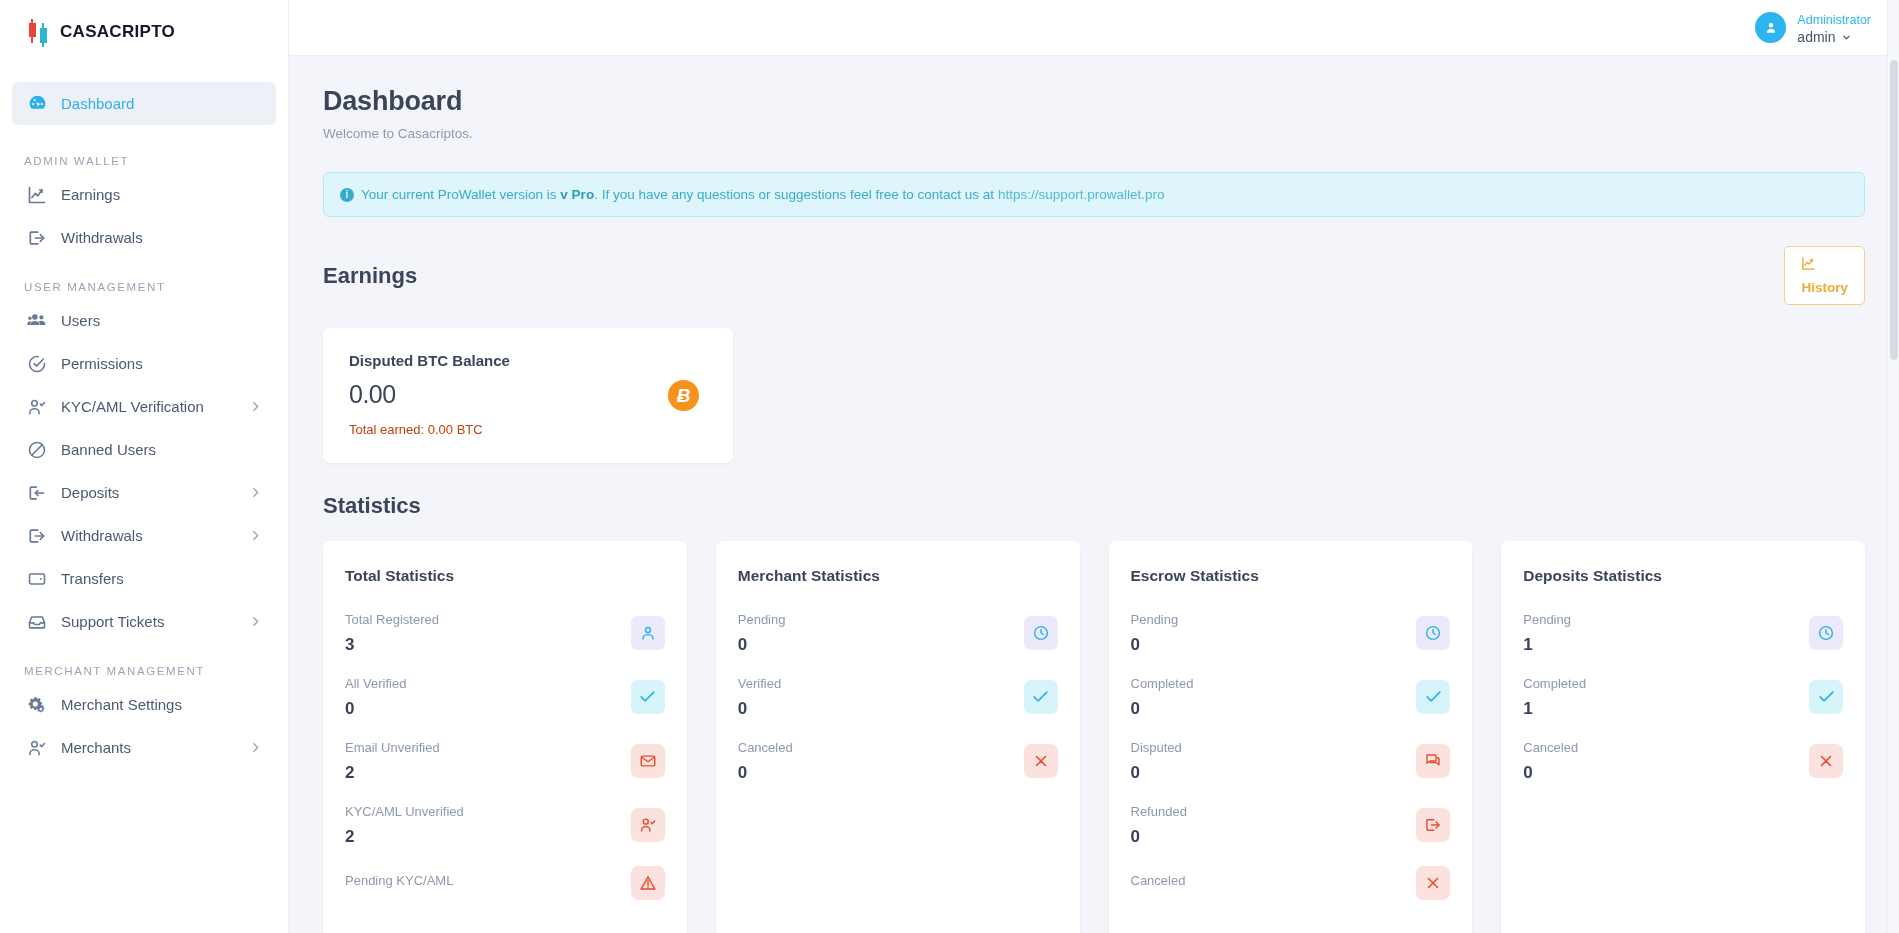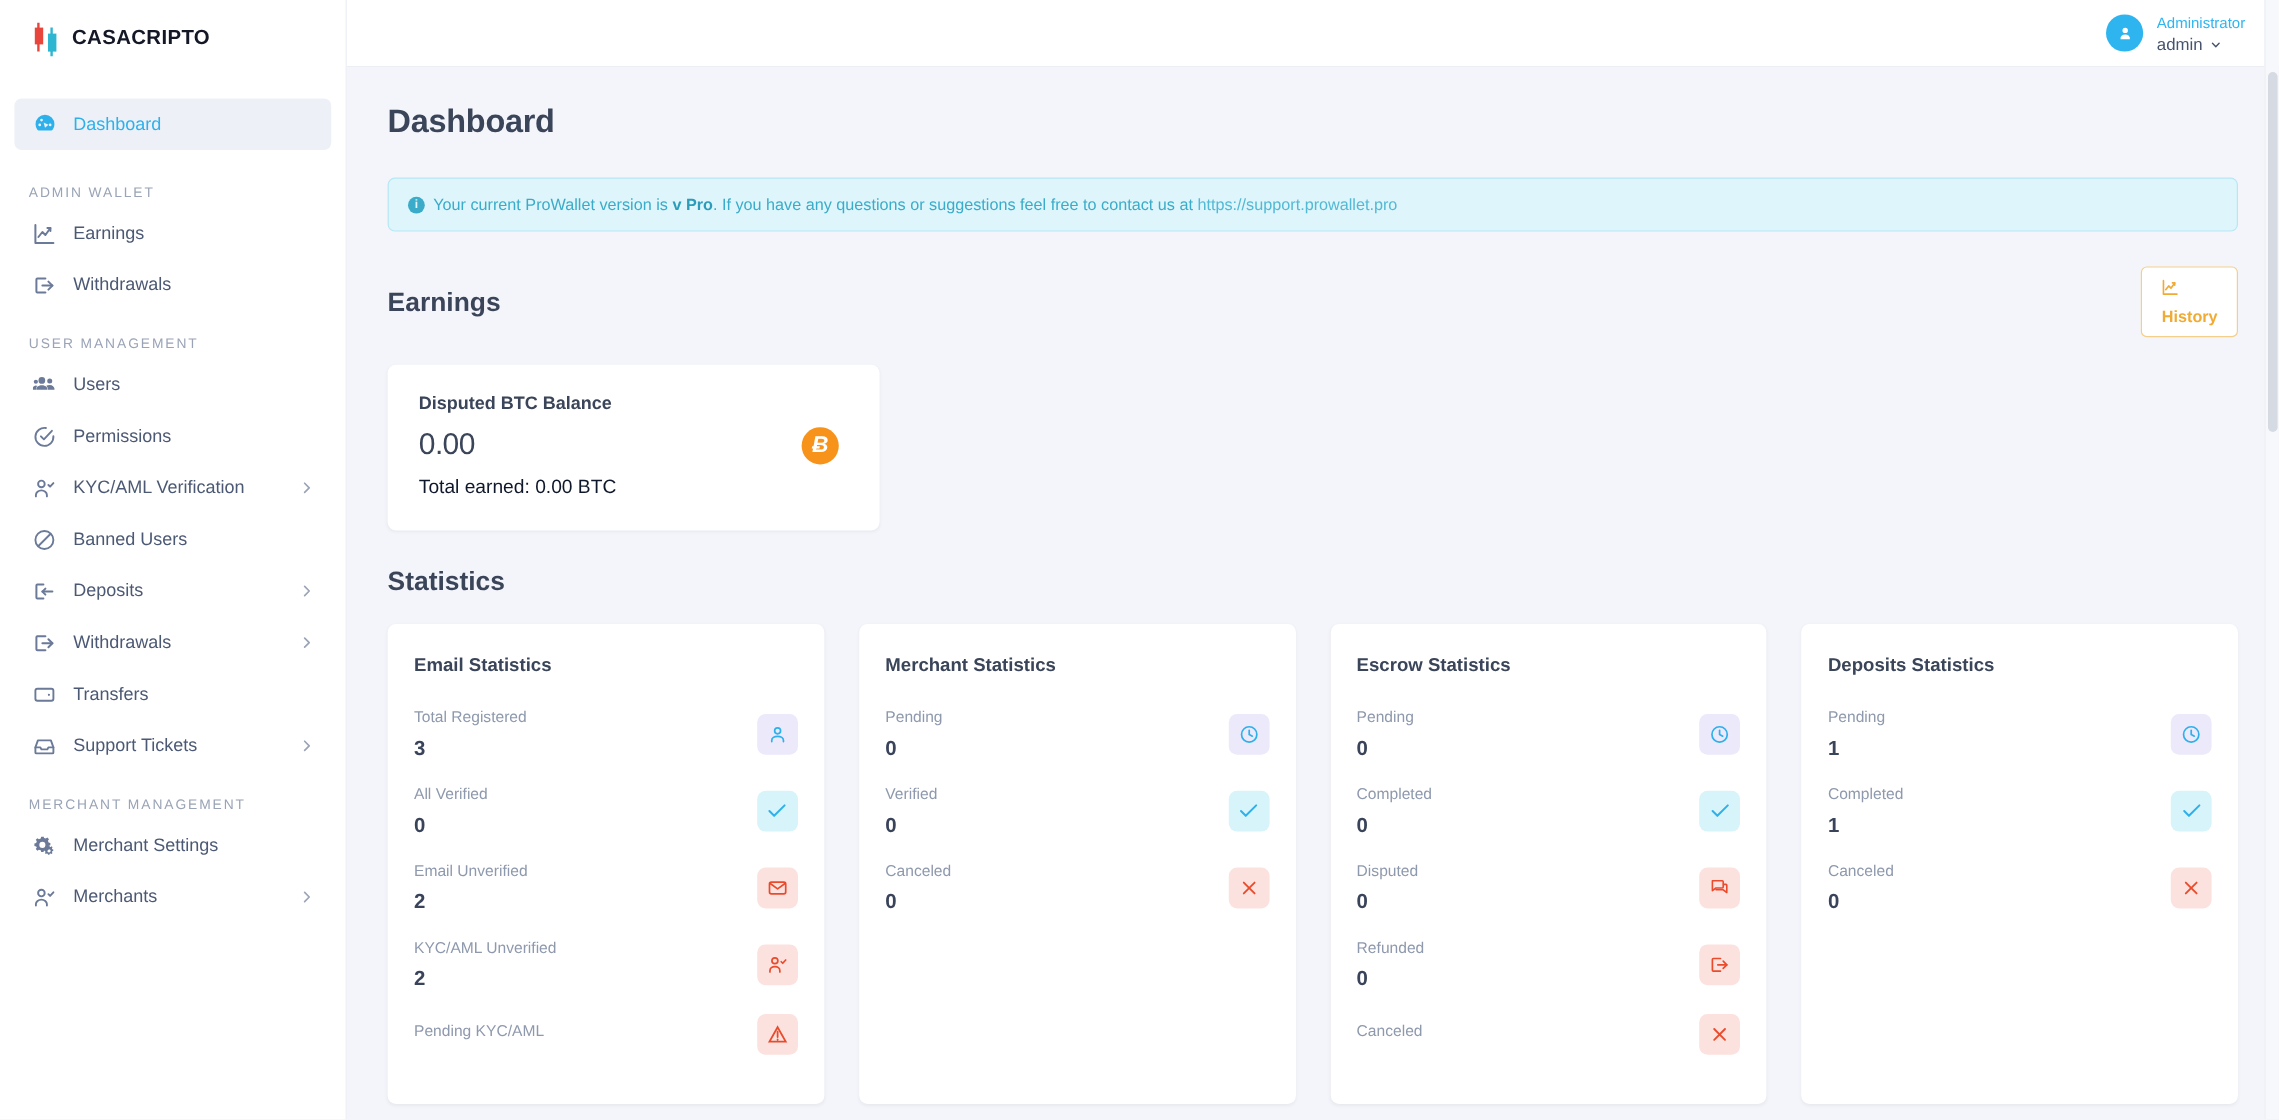--- a/index.html
+++ b/index.html
@@ -107,21 +107,21 @@
   .balance-card {
     margin-top: 23px;
     width: 410px; background: #fff; border-radius: 7px;
     padding: 24px 26px 26px 26px;
     box-shadow: 0 1px 3px rgba(35,45,70,.06);
     display: flex; align-items: flex-start; justify-content: space-between;
   }
   .balance-left { }
   .balance-label { font-size: 15px; font-weight: bold; color: #3b4559; }
   .balance-value { font-size: 25px; color: #3b4559; margin-top: 11px; letter-spacing: -.5px; }
-  .balance-note { font-size: 16px; color: #0f172a; margin-top: 13px; }
+  .balance-note { font-size: 13px; color: #c2410c; margin-top: 13px; }
   .btc-badge {
     width: 31px; height: 31px; border-radius: 50%;
     background: #f7931a; color: #fff;
     display: flex; align-items: center; justify-content: center;
     font-size: 19px; font-weight: bold; font-style: italic;
     margin-top: 28px; margin-right: 8px;
   }
 
   .stats-title { font-size: 22px; font-weight: bold; color: #3b4559; margin-top: 30px; }
 
@@ -380,20 +380,21 @@
                 </svg>
             </span>
           </span>
         </span>
       </div>
     </header>
 
     <div class="content">
 
       <h1 class="page-title">Dashboard</h1>
+      <div class="page-sub">Welcome to Casacriptos.</div>
 
       <div class="alert">
         <span class="info-icon">i</span>
         <span>
           <span>Your current ProWallet version is</span>
           <b>v Pro</b><span>. If you have any questions or suggestions feel free to contact us at</span>
           <a href="#">https://support.prowallet.pro</a>
         </span>
       </div>
 
@@ -420,21 +421,21 @@
         <div class="btc-badge">
           <span>Ƀ</span>
         </div>
       </div>
 
       <h2 class="stats-title">Statistics</h2>
 
       <div class="stats-grid">
 
         <div class="stat-card">
-          <div class="stat-card-title">Email Statistics</div>
+          <div class="stat-card-title">Total Statistics</div>
           <div class="stat-row">
             <span class="stat-text">
               <span class="stat-label">Total Registered</span>
               <span class="stat-value" style="display:block">3</span>
             </span>
             <span class="stat-ico ico-purple">
               <svg width="18" height="18" viewBox="0 0 24 24" fill="none" stroke="currentColor" stroke-width="1.9" stroke-linecap="round" stroke-linejoin="round">
                   <circle cx="12" cy="8" r="3.3"></circle>
                   <path d="M5.5 20v-1.3c0-2.5 2.9-4.5 6.5-4.5s6.5 2 6.5 4.5V20"></path>
                 </svg>

